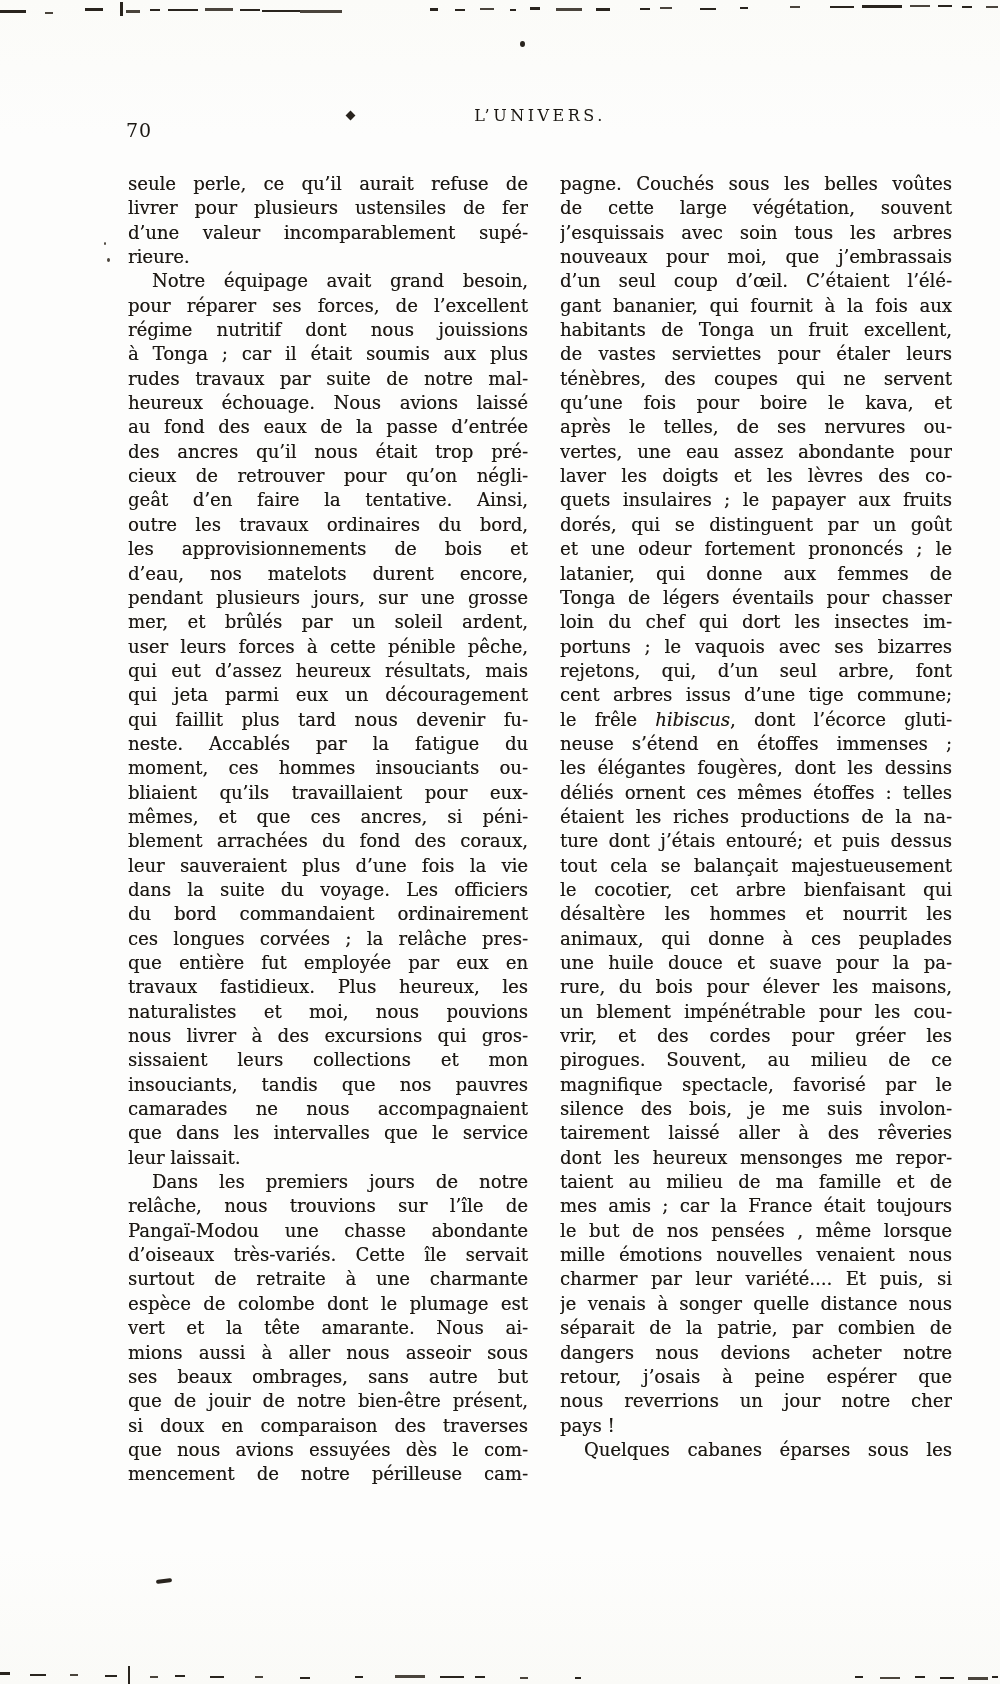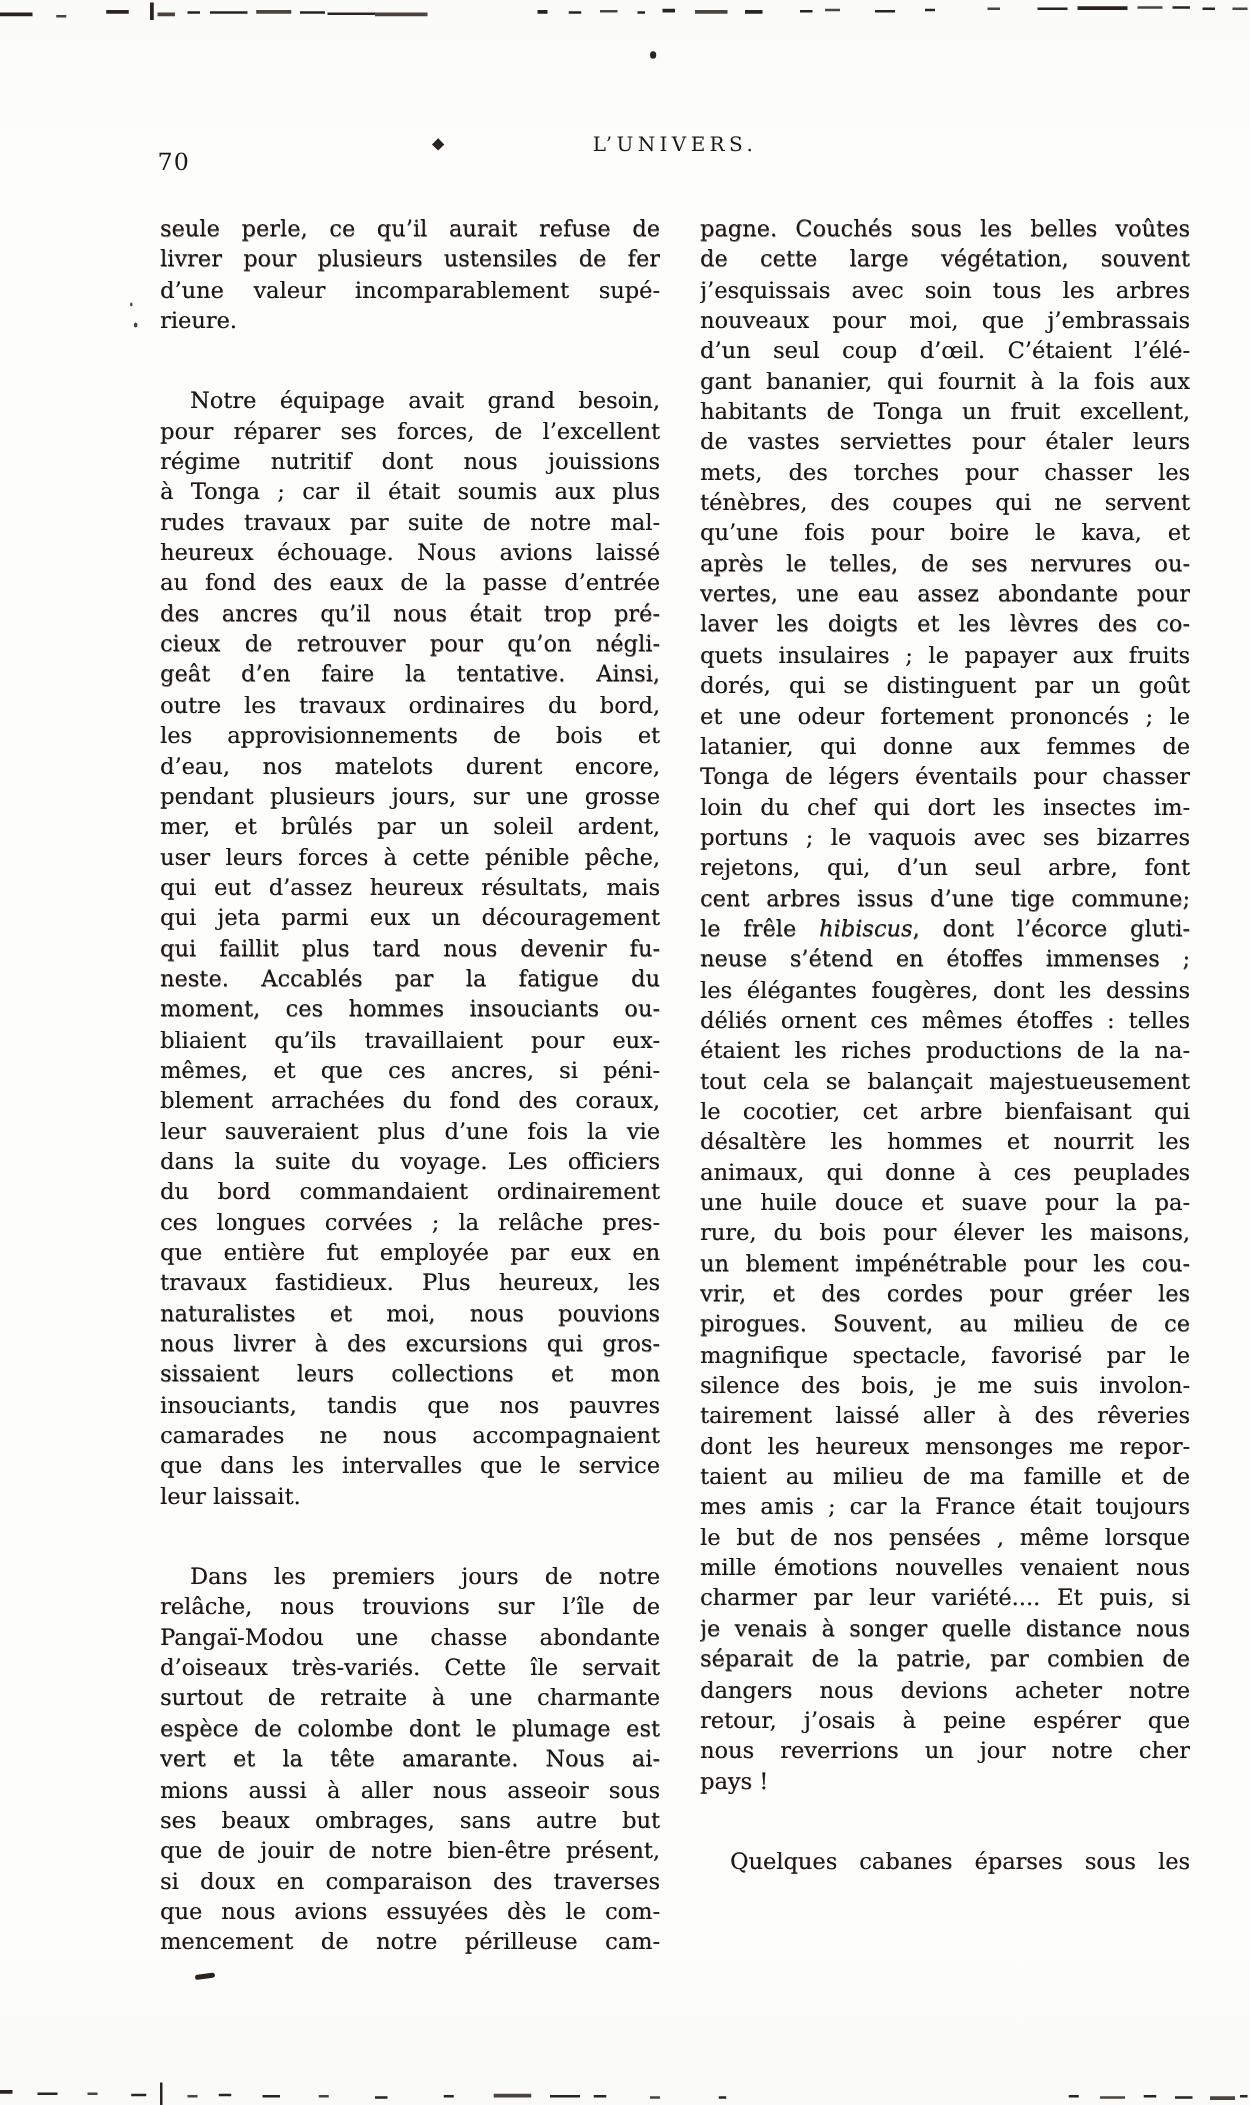--- a/index.html
+++ b/index.html
@@ -25,21 +25,21 @@
   .col-left{left:128px;width:400px;}
   .col-right{left:560px;width:392px;}
   .line{
     font-size:18px;
     line-height:24.35px;height:24.35px;
     text-align:justify;text-align-last:justify;
     overflow:hidden;
     text-shadow:0.3px 0.2px 0 rgba(27,23,18,.55);
   }
   .line.end{text-align-last:left;}
-  .line.ind{text-indent:24px;margin-top:40px;}
+  .line.ind{text-indent:24px;}
   .a{position:absolute;background:#29241e;}
   .a.f{background:#4a443c;}
   .round{border-radius:50%;}
   .diamond{transform:rotate(45deg);}
   .tilde{border-radius:2px;transform:rotate(-8deg);}
 </style>
 </head>
 <body>
 
 <div class="page">
@@ -111,40 +111,40 @@
     </div>
   <div class="col col-right">
       <div class="line">pagne. Couchés sous les belles voûtes</div>
       <div class="line">de cette large végétation, souvent</div>
       <div class="line">j’esquissais avec soin tous les arbres</div>
       <div class="line">nouveaux pour moi, que j’embrassais</div>
       <div class="line">d’un seul coup d’œil. C’étaient l’élé-</div>
       <div class="line">gant bananier, qui fournit à la fois aux</div>
       <div class="line">habitants de Tonga un fruit excellent,</div>
       <div class="line">de vastes serviettes pour étaler leurs</div>
-      <div class="line">mets, des torches pour chasser les</div>
       <div class="line">ténèbres, des coupes qui ne servent</div>
       <div class="line">qu’une fois pour boire le kava, et</div>
       <div class="line">après le telles, de ses nervures ou-</div>
       <div class="line">vertes, une eau assez abondante pour</div>
       <div class="line">laver les doigts et les lèvres des co-</div>
       <div class="line">quets insulaires ; le papayer aux fruits</div>
       <div class="line">dorés, qui se distinguent par un goût</div>
       <div class="line">et une odeur fortement prononcés ; le</div>
       <div class="line">latanier, qui donne aux femmes de</div>
       <div class="line">Tonga de légers éventails pour chasser</div>
       <div class="line">loin du chef qui dort les insectes im-</div>
       <div class="line">portuns ; le vaquois avec ses bizarres</div>
       <div class="line">rejetons, qui, d’un seul arbre, font</div>
       <div class="line">cent arbres issus d’une tige commune;</div>
       <div class="line">le frêle <i>hibiscus</i>, dont l’écorce gluti-</div>
       <div class="line">neuse s’étend en étoffes immenses ;</div>
       <div class="line">les élégantes fougères, dont les dessins</div>
       <div class="line">déliés ornent ces mêmes étoffes : telles</div>
       <div class="line">étaient les riches productions de la na-</div>
+      <div class="line">ture dont j’étais entouré; et puis dessus</div>
       <div class="line">tout cela se balançait majestueusement</div>
       <div class="line">le cocotier, cet arbre bienfaisant qui</div>
       <div class="line">désaltère les hommes et nourrit les</div>
       <div class="line">animaux, qui donne à ces peuplades</div>
       <div class="line">une huile douce et suave pour la pa-</div>
       <div class="line">rure, du bois pour élever les maisons,</div>
       <div class="line">un blement impénétrable pour les cou-</div>
       <div class="line">vrir, et des cordes pour gréer les</div>
       <div class="line">pirogues. Souvent, au milieu de ce</div>
       <div class="line">magnifique spectacle, favorisé par le</div>

